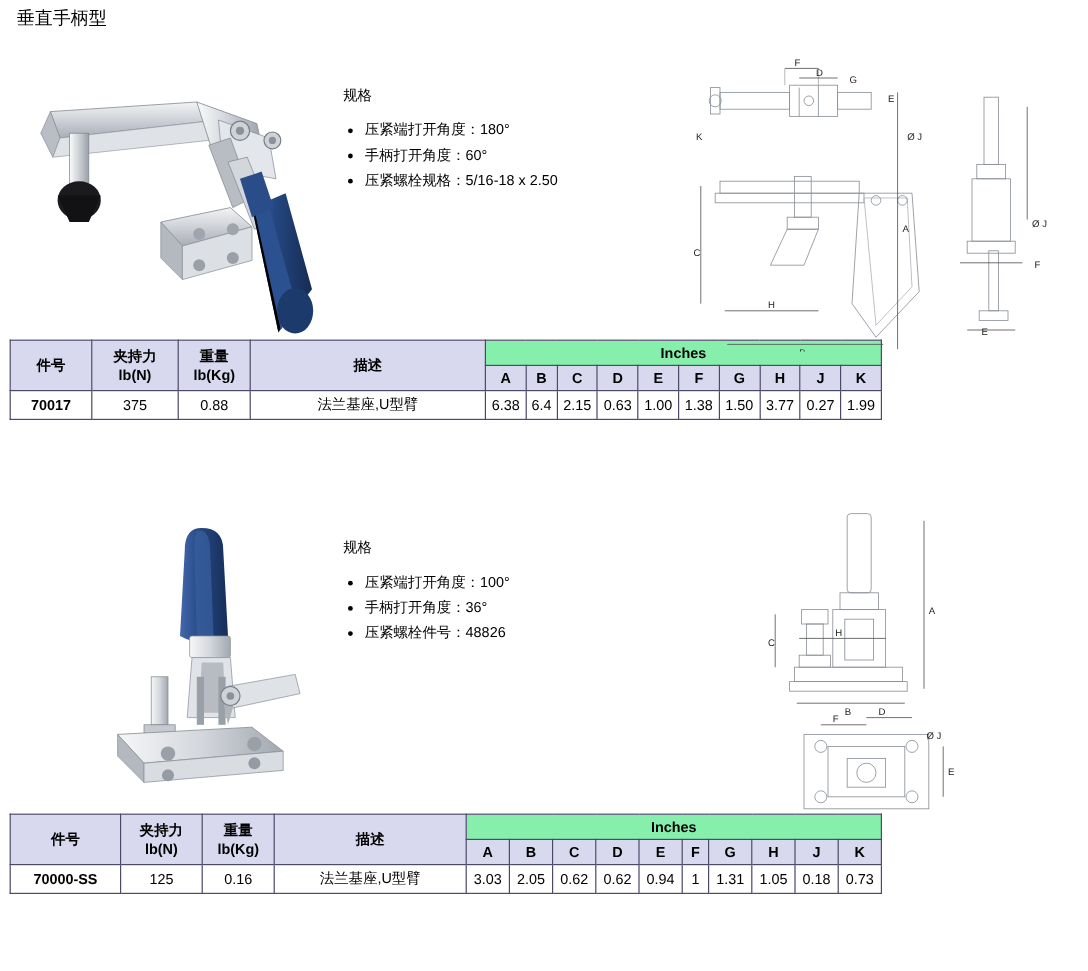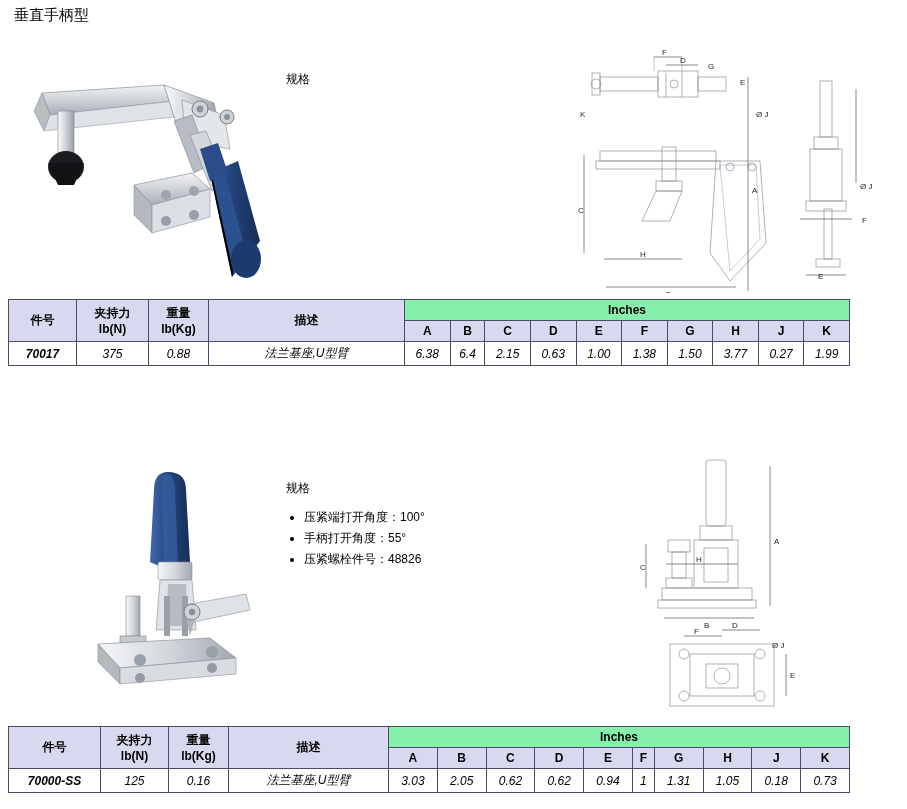--- a/index.html
+++ b/index.html
@@ -42,35 +42,35 @@
   
   .draw {
     position: absolute;
     font-size: 8px;
     color: #333;
   }
 
   
   table.spec-table {
     border-collapse: collapse;
-    margin: 16px 8px;
-    width: 842px;
+    margin: 0 8px;
+    width: 727px;
     font-size: 12px;
   }
   table.spec-table td, table.spec-table th {
     border: 1px solid #4a4a6a;
     text-align: center;
     padding: 3px 2px;
     height: 20px;
   }
   .hdr {
     background: #d8d8ee;
     font-weight: bold;
   }
-  .cell { background: #ffffff; font-style: italic; }
+  .cell { background: #ffffff; }
   .pn { font-weight: bold; }
   .inches-hdr { background: #86efac; font-weight: bold; }
   .gap { height: 46px; }
 </style>
 </head>
 <body>
 
 <div class="section">
 
   <div class="sec-title">垂直手柄型</div>
@@ -125,20 +125,25 @@
       <polygon points="196,128 224,116 246,196 218,232" fill="url(#blu1)"></polygon>
       <polygon points="196,128 206,126 226,212 218,232" fill="#1a3straight"></polygon>
       <polygon points="198,130 210,126 232,206 220,230" fill="#2c5190"></polygon>
       <ellipse cx="232" cy="214" rx="15" ry="19" fill="#1d3a6c"></ellipse>
 
       <polygon points="186,104 204,98 214,128 196,136" fill="#2a4c88"></polygon>
     </svg>
 
     <div class="spec">
       <div class="spec-title">规格</div>
+      <ul>
+        <li>压紧端打开角度：180°</li>
+        <li>手柄打开角度：60°</li>
+        <li>压紧螺栓规格：5/16-18 x 2.50</li>
+      </ul>
     </div>
 
     <svg class="draw" style="left:570px; top:18px;" width="330" height="250" viewBox="0 0 330 250">
       <g stroke="#8b9199" stroke-width="0.7" fill="none">
 
         <rect x="22" y="30" width="8" height="22"></rect>
         <circle cx="26" cy="41" r="5"></circle>
         <rect x="30" y="34" width="58" height="14"></rect>
         <rect x="88" y="28" width="40" height="26"></rect>
         <rect x="128" y="34" width="28" height="14"></rect>
@@ -285,21 +290,21 @@
       <polygon points="150,150 206,140 210,156 154,168" fill="#dfe2e6" stroke="#8a9099" stroke-width="0.6"></polygon>
       <polygon points="150,150 154,168 150,182 146,162" fill="#b0b5bc"></polygon>
       <circle cx="152" cy="158" r="8" fill="#cfd3d8" stroke="#7d838b"></circle>
       <circle cx="152" cy="158" r="3.2" fill="#8b9199"></circle>
     </svg>
 
     <div class="spec" style="top:52px;">
       <div class="spec-title">规格</div>
       <ul>
         <li>压紧端打开角度：100°</li>
-        <li>手柄打开角度：55°</li>
+        <li>手柄打开角度：36°</li>
         <li>压紧螺栓件号：48826</li>
       </ul>
     </div>
 
     <svg class="draw" style="left:620px; top:20px;" width="280" height="270" viewBox="0 0 280 270">
       <g stroke="#8b9199" stroke-width="0.7" fill="none">
 
         <rect x="86" y="12" width="20" height="66" rx="3"></rect>
         <rect x="80" y="78" width="32" height="14"></rect>
         <rect x="48" y="92" width="22" height="12"></rect>

